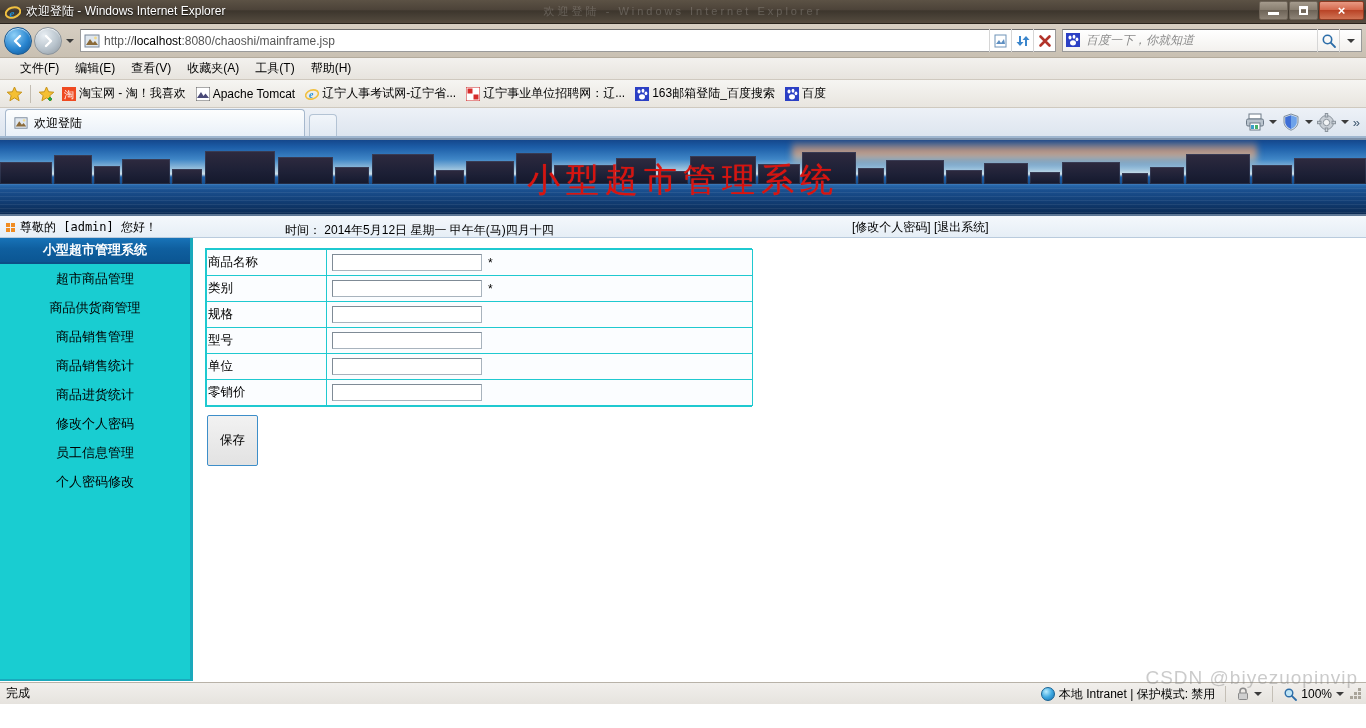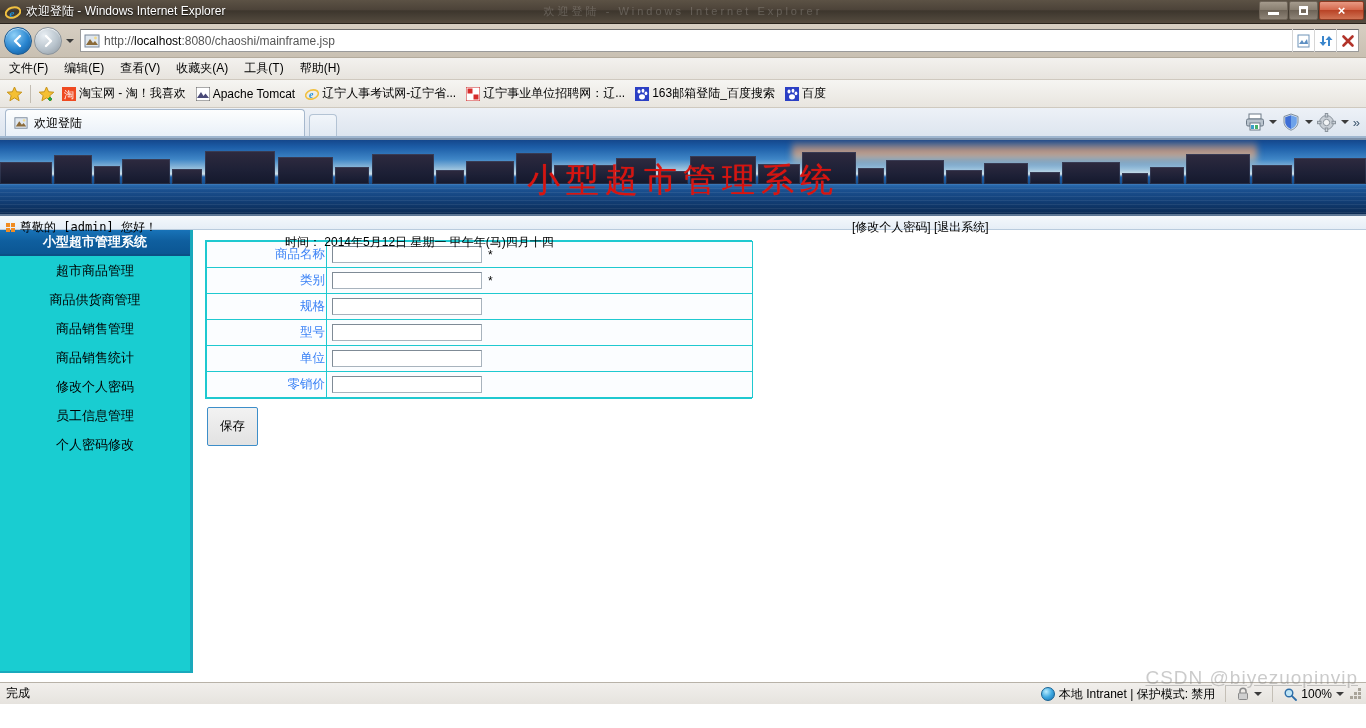--- a/index.html
+++ b/index.html
@@ -115,21 +115,21 @@
     background: linear-gradient(180deg,#ffffff 0%,#f3f1ee 100%);
     border:1px solid #9a9a9a; border-top-color:#6f6f6f;
     display:flex;align-items:center; margin-left: 3px; flex:none;
   }
   .search-ph { font-size:12px;color:#8b8b8b; font-style:italic; flex:1 1 auto; }
 
   
   #menubar {
     height: 22px;
     background: linear-gradient(180deg,#f3f1ee 0%,#e7e4de 100%);
-    display:flex; align-items:center; padding-left: 1px;
+    display:flex; align-items:center; padding-left: 12px;
     border-bottom: 1px solid #cfc9bf;
     font-size: 12px; color:#000;
   }
   #menubar .mi { padding: 2px 8px; white-space: nowrap; }
 
   
   #favbar {
     height: 28px;
     background: linear-gradient(180deg,#f6f5f2 0%,#e8e5df 100%);
     display:flex; align-items:center; padding-left: 6px; gap: 4px;
@@ -220,42 +220,42 @@
     text-align:center;
     font-family: "DejaVu Serif","Liberation Serif", serif;
     font-size: 33px; letter-spacing: 6px;
     color: #d8130f;
     text-shadow: 0 0 1px rgba(255,60,40,.6);
     white-space: nowrap;
   }
 
   
   #infobar {
-    height: 14px;
+    height: 22px;
     background: linear-gradient(180deg,#f4f8fc 0%,#e6eef6 100%);
     border-bottom: 1px solid #b9cbdd;
     position:relative;
     font-size: 12px; color:#000;text-align:center;
   }
   #infobar .greet {
     position:absolute; left: 6px; top: 3px;
     display:flex;align-items:center;gap:5px;
     font-family: "DejaVu Sans Mono","Liberation Mono", monospace;
     font-size:12px;
   }
   .grid-ic {
     width:9px;height:9px;
     background:
       linear-gradient(#f08c22,#f08c22) 0 0/4px 4px no-repeat,
       linear-gradient(#f08c22,#f08c22) 5px 0/4px 4px no-repeat,
       linear-gradient(#f08c22,#f08c22) 0 5px/4px 4px no-repeat,
       linear-gradient(#f08c22,#f08c22) 5px 5px/4px 4px no-repeat;
     flex:none;
   }
-  #infobar .timetext { position:absolute; left: 285px; top: 18px; white-space:nowrap;}
+  #infobar .timetext { position:absolute; left: 285px; top: 6px; white-space:nowrap;}
   #infobar .links { position:absolute; left: 852px; top: 3px; white-space:nowrap;}
 
   
   #body-split { display:flex; height: 443px; }
 
   #sidebar {
     width: 193px; flex:none;
     background: #19cdd1;
     border-right: 3px solid #1aa9bc;
     border-bottom: 2px solid #1aa9bc;
@@ -286,35 +286,35 @@
     display:flex;align-items:center; padding-left:4px;
   }
   table.ftable { width: 547px; border-collapse: collapse; }
   table.ftable td {
     border: 1px solid #1fc9d0;
     height: 26px;
     font-size: 12.5px;
     background: #fbfdff;
   }
   td.lab {
-    width: 120px; text-align:right; color:#3b82f6; background:#ffffff;
+    width: 120px; text-align:left; color:#000000; background:#ffffff;
   }
   td.fld { padding-left: 5px; background:#f7fbfe; }
   .inp {
     height: 17px;
     background:#ffffff;
     border: 1px solid #a8b3bd;
     border-top-color:#7f8b96; border-left-color:#7f8b96;
     display:inline-block; vertical-align: middle;
   }
   .inp.w150 { width: 150px; }
   .req { color:#000; font-size: 12px; margin-left: 6px; vertical-align: middle;}
   #save-btn {
     margin-top: 8px; margin-left: 2px;
-    padding: 10px 12px;
+    padding: 16px 12px;
     font-size: 12.5px;
     background: linear-gradient(180deg,#f2f2f2 0%,#e2e2e2 100%);
     border: 1px solid #3d8ec9;
     border-radius: 2px;
     color:#000;
   }
 
   
   #statusbar {
     position:relative;
@@ -347,21 +347,20 @@
       linear-gradient(#a9a49a,#a9a49a) 4px 8px/3px 3px no-repeat,
       linear-gradient(#a9a49a,#a9a49a) 8px 8px/3px 3px no-repeat;
   }
   
   #watermark {
     position:absolute; right: 8px; top: -16px;
     font-size: 19px; color: rgba(130,130,130,.42);
     white-space:nowrap; letter-spacing: 1px;
     font-family: "Liberation Sans", sans-serif;
     pointer-events:none;
-    text-decoration:underline;
   }
 </style>
 </head>
 <body>
 
 <div id="titlebar">
   <span class="tb-icon">
     <svg class="ie-logo" viewBox="0 0 16 16" aria-hidden="true">
       <ellipse cx="8" cy="8.5" rx="7.5" ry="5" fill="none" stroke="#f0c040" stroke-width="2" transform="rotate(-18 8 8.5)"></ellipse>
       <text x="4.5" y="12.5" font-size="11" font-family="Liberation Serif, serif" fill="#1e90d8" font-style="italic" font-weight="bold">e</text>
@@ -420,20 +419,41 @@
           </svg>
       </span>
       <span class="url-btn">
         <svg width="16" height="16" viewBox="0 0 16 16">
             <path d="M3.5 3.5 L12.5 12.5 M12.5 3.5 L3.5 12.5" stroke="#b2332a" stroke-width="2.6" stroke-linecap="round"></path>
           </svg>
       </span>
     </span>
   </div>
 
+  <div id="search-box">
+    <span class="url-fav">
+      <svg width="14" height="14" viewBox="0 0 14 14">
+          <rect width="14" height="14" fill="#2b3fc4"></rect>
+          <ellipse cx="4" cy="4.5" rx="1.5" ry="2" fill="#fff"></ellipse>
+          <ellipse cx="8" cy="3.8" rx="1.4" ry="2" fill="#fff"></ellipse>
+          <ellipse cx="11" cy="6.4" rx="1.4" ry="1.8" fill="#fff"></ellipse>
+          <ellipse cx="7" cy="9.8" rx="3" ry="2.6" fill="#fff"></ellipse>
+        </svg>
+    </span>
+    <span class="search-ph">百度一下，你就知道</span>
+    <span class="url-btn">
+      <svg width="16" height="16" viewBox="0 0 16 16">
+          <circle cx="6.5" cy="6.5" r="4.2" fill="none" stroke="#2c6da8" stroke-width="1.6"></circle>
+          <path d="M9.7 9.7 L14 14" stroke="#2c6da8" stroke-width="1.8" stroke-linecap="round"></path>
+        </svg>
+    </span>
+    <span class="url-btn">
+        <span class="caret-dn"></span>
+      </span>
+  </div>
 </div>
 
 <div id="menubar">
   <span class="mi">文件(F)</span>
   <span class="mi">编辑(E)</span>
   <span class="mi">查看(V)</span>
   <span class="mi">收藏夹(A)</span>
   <span class="mi">工具(T)</span>
   <span class="mi">帮助(H)</span>
 </div>
@@ -623,20 +643,21 @@
   </div>
 
   <div id="body-split">
 
     <div id="sidebar">
       <div class="s-head">小型超市管理系统</div>
       <div class="s-item">超市商品管理</div>
       <div class="s-item">商品供货商管理</div>
       <div class="s-item">商品销售管理</div>
       <div class="s-item">商品销售统计</div>
+      <div class="s-item">商品进货统计</div>
       <div class="s-item">修改个人密码</div>
       <div class="s-item">员工信息管理</div>
       <div class="s-item">个人密码修改</div>
     </div>
 
     <div id="content">
       <div id="form-panel">
         <table class="ftable">
           <tbody>
               <tr>

